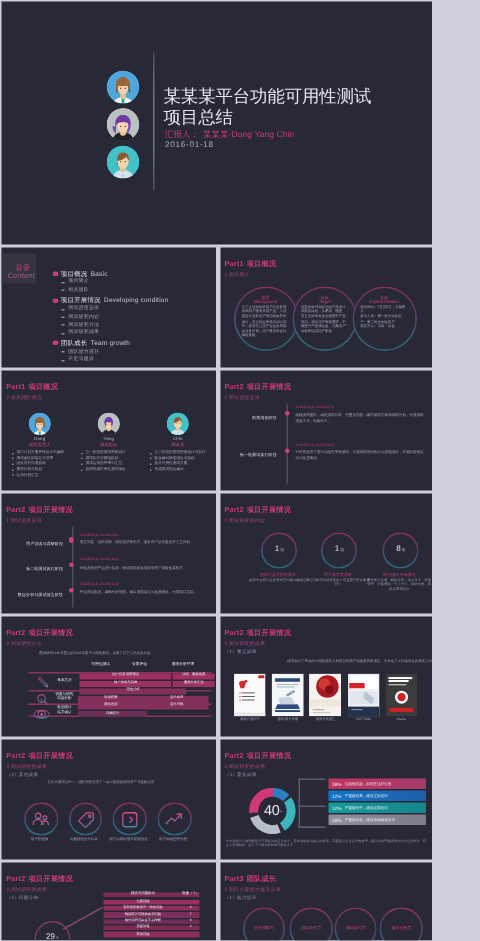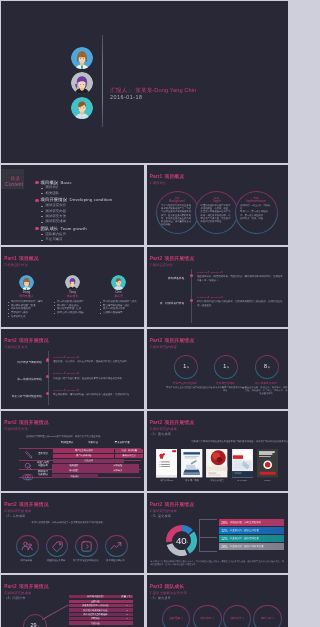--- a/index.html
+++ b/index.html
@@ -177,20 +177,24 @@
       <ellipse cx="22" cy="21.6" rx="7.6" ry="9.2" fill="#f6d3ac"></ellipse>
       <path d="M14.5 20.6c-1.2-7 2.4-11.4 7.6-11.4 5 0 8.6 4 7.7 10.8-1.8-1.4-2.8-3.4-3.2-5.2-1.8 2.8-6.6 4.8-12.1 5.8z" fill="#8a5a31"></path>
       <path d="M14.4 21.4l-.8 4.6 1.8-.3z" fill="#8a5a31"></path>
       <circle cx="18.9" cy="21.6" r=".85" fill="#4a3a2c"></circle>
       <circle cx="25.1" cy="21.6" r=".85" fill="#4a3a2c"></circle>
       <path d="M22.8 33.2v10.2h-1.6V33.2z" fill="#b6cfe0"></path>
       <path d="M18 34.2l4 2.2 4-2.2.9.5-4.9 2.8-4.9-2.8z" fill="#eef4f8"></path>
     </svg>
   </div>
 
+  <div class="cover-title">
+    <div>某某某平台功能可用性测试</div>
+    <div>项目总结</div>
+  </div>
   <div class="cover-meta">
     <div class="l1"><span class="p">汇报人：</span><span class="n">某某某-Dong Yang Chin</span></div>
     <div class="l2">2016-01-18</div>
   </div>
 </div>
 
 <div class="slide s-left" style="top:165px;height:80px">
   <div class="toc-tab">
     <div class="cn">目录</div>
     <div class="en">Content</div>

